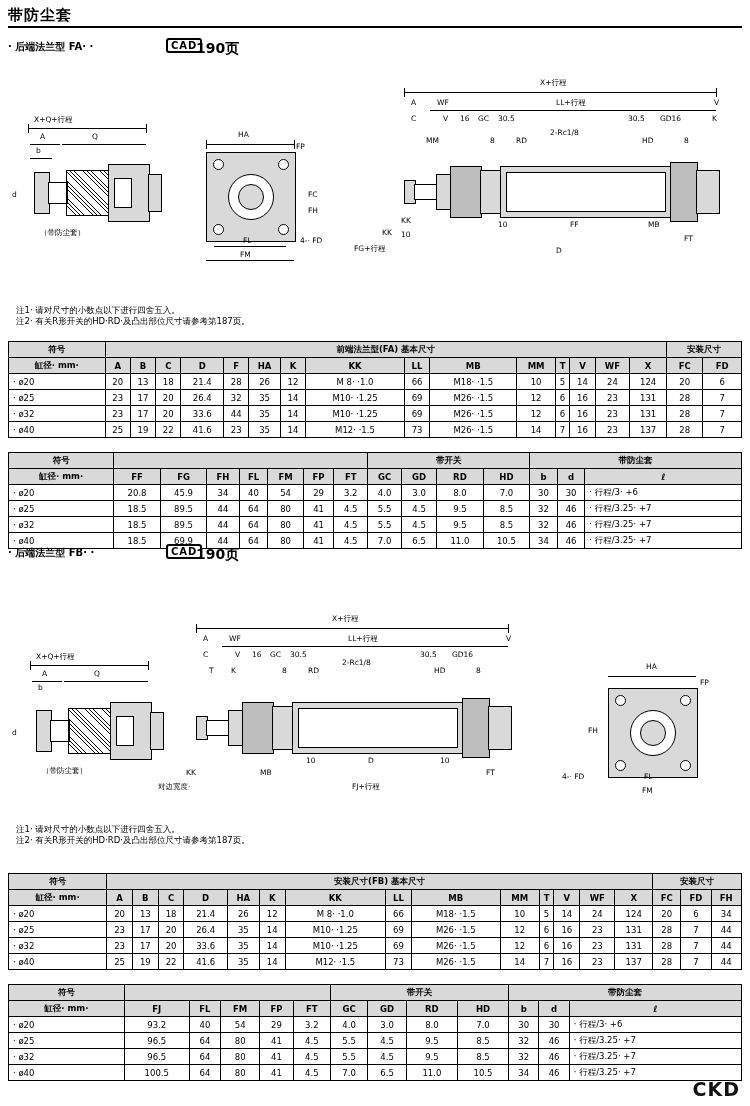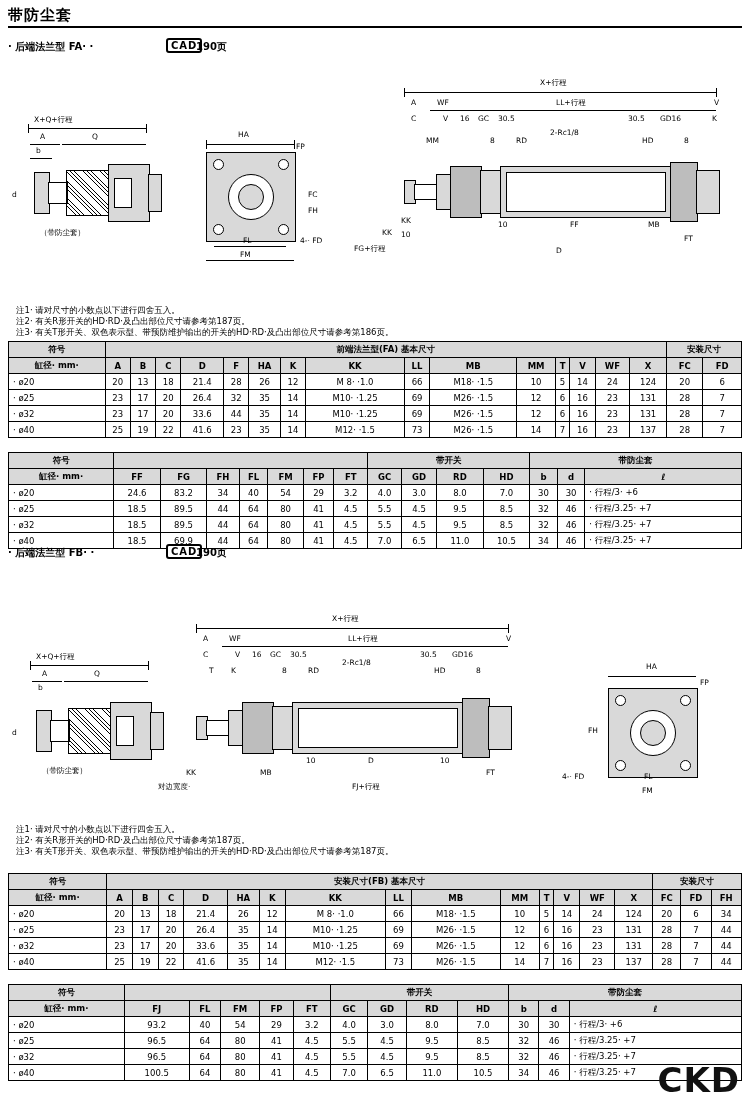--- a/index.html
+++ b/index.html
@@ -16,21 +16,21 @@
     letter-spacing:1px;
   }
   .title-rule{position:absolute;left:8px;top:26px;width:734px;height:2px;background:#000;}
 
   .sect{position:absolute;font-size:10px;font-weight:bold;}
   .cadbox{
     position:absolute;border:2px solid #000;border-radius:3px;
     padding:0 3px;font-size:10px;font-weight:bold;letter-spacing:1px;
     background:#fff;
   }
-  .cadpg{position:absolute;font-size:10px;font-weight:bold;}
+  .cadpg{position:absolute;font-size:14px;font-weight:bold;}
 
   
   .notes{position:absolute;font-size:8.5px;line-height:11px;}
   .notes div{white-space:nowrap;}
 
   
   .draw{position:absolute;}
   .lbl{position:absolute;font-size:7.5px;white-space:nowrap;}
   .ln{position:absolute;background:#000;}
   .hl{height:1px;}
@@ -51,21 +51,21 @@
   }
   table.t th,table.t td{
     border:1px solid #000;text-align:center;padding:1px 0;height:13px;
     font-weight:normal;white-space:nowrap;
   }
   table.t th{background:#d9d9d9;font-weight:bold;}
   table.t td.hd{background:#d9d9d9;font-weight:bold;}
   table.t td.lft{text-align:left;padding-left:4px;}
 
   .ckd{
-    position:absolute;right:10px;bottom:6px;font-size:34px;font-weight:bold;
+    position:absolute;right:10px;bottom:6px;font-size:19px;font-weight:bold;
     letter-spacing:1px;color:#111;font-family:"DejaVu Sans",sans-serif;
   }
 </style>
 </head>
 <body>
 
 <div class="page">
 
   <div class="title">带防尘套</div>
   <div class="title-rule"></div>
@@ -167,21 +167,20 @@
     <div class="lbl" style="left:372px;top:158px;"></div>
     <div class="lbl" style="left:738px;top:118px;"></div>
     <div class="lbl" style="left:354px;top:174px;">FG+行程</div>
   </div>
 
   <div class="lbl" style="position:absolute;left:382px;top:228px;">KK</div>
 
   <div class="notes" style="left:16px;top:305px;">
     <div>注1· 请对尺寸的小数点以下进行四舍五入。</div>
     <div>注2· 有关R形开关的HD·RD·及凸出部位尺寸请参考第187页。</div>
-    <div>注3· 有关T形开关、双色表示型、带预防维护输出的开关的HD·RD·及凸出部位尺寸请参考第186页。</div>
   </div>
 
   <table class="t" id="tbl-fa1" style="left:8px;top:341px;width:734px;">
       <tbody>
         <tr>
           <th colspan="1">符号</th>
           <th colspan="15">前端法兰型(FA) 基本尺寸</th>
           <th colspan="2">安装尺寸</th>
         </tr>
         <tr>
@@ -307,22 +306,22 @@
           <td class="hd">GC</td>
           <td class="hd">GD</td>
           <td class="hd">RD</td>
           <td class="hd">HD</td>
           <td class="hd">b</td>
           <td class="hd">d</td>
           <td class="hd">ℓ</td>
         </tr>
         <tr>
           <td class="lft">· ø20</td>
-          <td class="">24.6</td>
-          <td class="">83.2</td>
+          <td class="">20.8</td>
+          <td class="">45.9</td>
           <td class="">34</td>
           <td class="">40</td>
           <td class="">54</td>
           <td class="">29</td>
           <td class="">3.2</td>
           <td class="">4.0</td>
           <td class="">3.0</td>
           <td class="">8.0</td>
           <td class="">7.0</td>
           <td class="">30</td>
@@ -466,21 +465,20 @@
     <div class="lbl" style="left:700px;top:108px;">FP</div>
     <div class="lbl" style="left:588px;top:156px;">FH</div>
     <div class="lbl" style="left:644px;top:202px;">FL</div>
     <div class="lbl" style="left:642px;top:216px;">FM</div>
     <div class="lbl" style="left:562px;top:202px;">4-· FD</div>
   </div>
 
   <div class="notes" style="left:16px;top:824px;">
     <div>注1· 请对尺寸的小数点以下进行四舍五入。</div>
     <div>注2· 有关R形开关的HD·RD·及凸出部位尺寸请参考第187页。</div>
-    <div>注3· 有关T形开关、双色表示型、带预防维护输出的开关的HD·RD·及凸出部位尺寸请参考第187页。</div>
   </div>
 
   <table class="t" id="tbl-fb1" style="left:8px;top:873px;width:734px;">
       <tbody>
         <tr>
           <th colspan="1">符号</th>
           <th colspan="14">安装尺寸(FB) 基本尺寸</th>
           <th colspan="3">安装尺寸</th>
         </tr>
         <tr>

